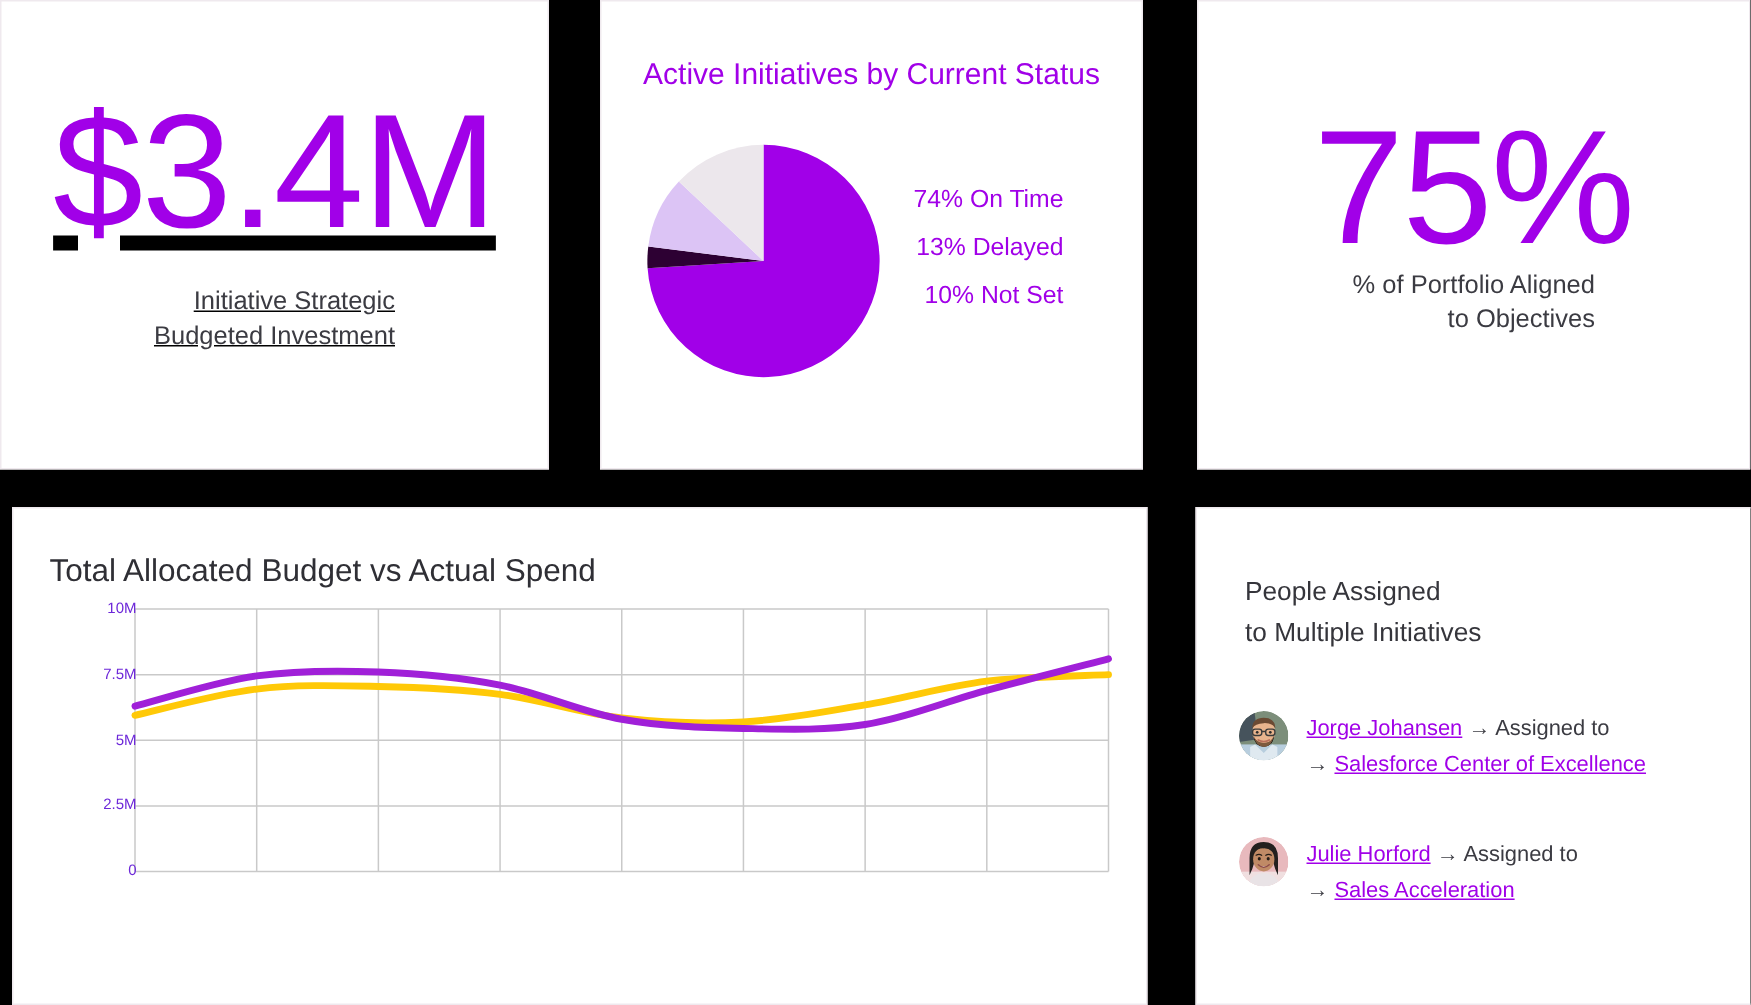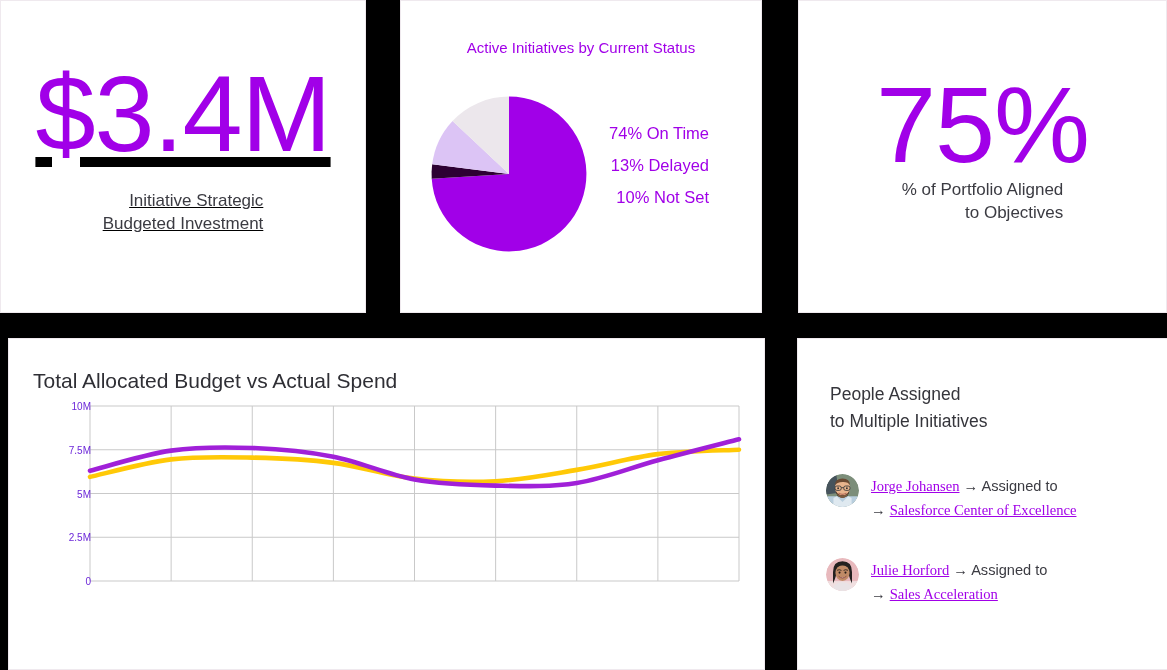--- a/index.html
+++ b/index.html
@@ -47,21 +47,21 @@
   #card-aligned .kpi-value { font-size: 108px; margin-top: -18px; }
   #card-aligned .kpi-label { }
 
   
   #card-status { left: 400px; top: 0px; width: 362px; height: 313px; }
   .pie-title {
     position: absolute;
     left: 0; right: 0; top: 38px;
     text-align: center;
     color: #A100E8;
-    font-size: 15px;
+    font-size: 20px;
   }
   .pie-wrap { position: absolute; left: 29px; top: 94px; width: 158px; height: 158px; }
   .pie-legend {
     position: absolute;
     right: 52px;
     top: 116px;
     text-align: right;
     color: #A100E8;
     font-size: 16.5px;
     line-height: 32px;
@@ -113,21 +113,20 @@
   .person-text {
     margin-left: 45px;
     font-size: 14.6px;
     color: #3b3b42;
     line-height: 24px;
   }
   .lnk {
     color: #A100E8;
     text-decoration: underline;
     cursor: pointer;
-    font-family: Liberation Serif, serif;
   }
   .arrow { color: #3b3b42; }
 </style>
 </head>
 <body>
 
 <div id="stage">
 
   <div class="card kpi-card" id="card-budget">
     <div class="kpi-value">$3.4M</div>

